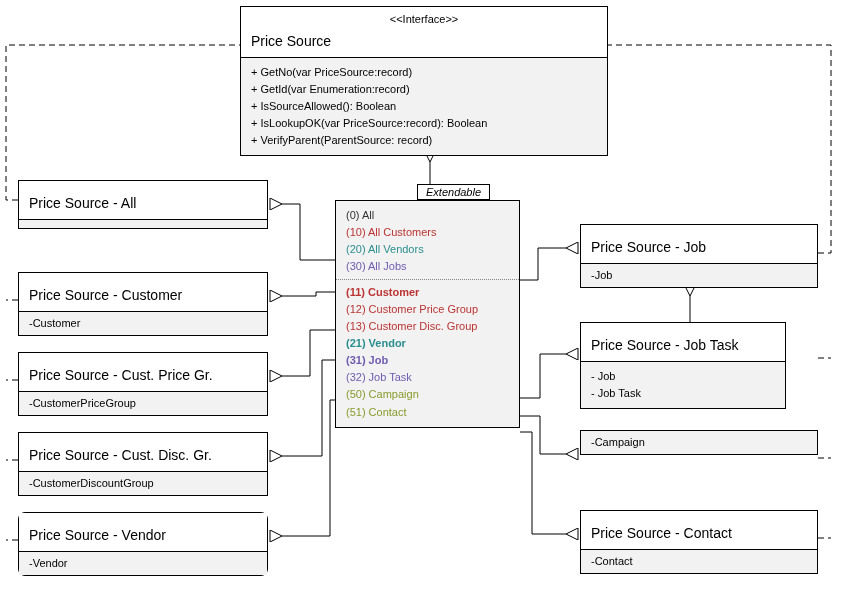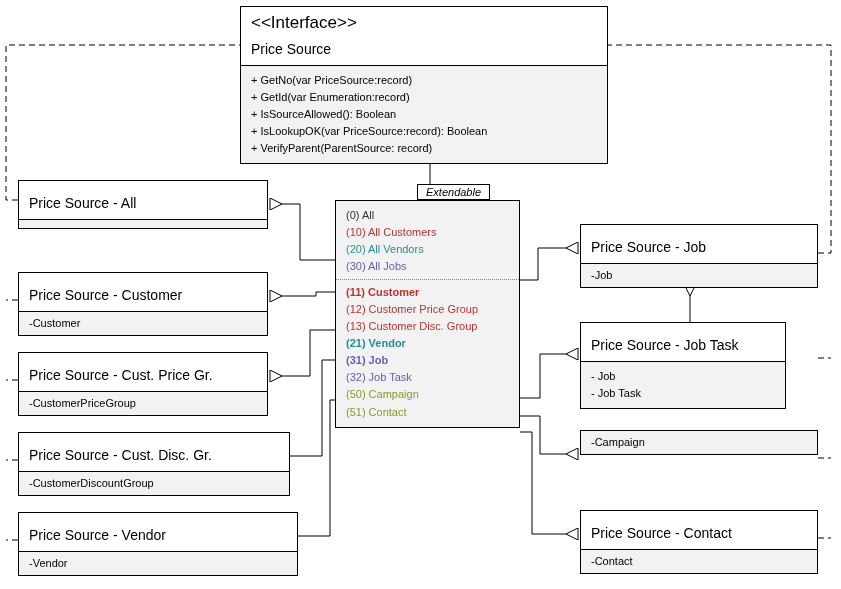--- a/index.html
+++ b/index.html
@@ -15,21 +15,21 @@
   .box {
     position: absolute;
     border: 1px solid #000;
     background: #fff;
   }
   .box-head {
     padding: 6px 10px 8px 10px;
     background: #fff;
     border-bottom: 1px solid #000;
   }
-  .box-head .stereo { font-size: 17px; }
+  .box-head .stereo { font-size: 11px; text-align: center; }
   .box-head .title { font-size: 14px; margin-top: 8px; }
   .box-body {
     background: #f2f2f2;
     padding: 6px 10px;
     font-size: 11px;
     line-height: 1.55;
   }
   .box-body.tight { min-height: 8px; padding: 3px 10px; }
   .box-body .sep {
     border-top: 1px dotted #888;
@@ -147,28 +147,28 @@
   <div class="box-body tight">-Customer</div>
 </div>
 
 <div class="box" style="left:18px; top:352px; width:250px;">
   <div class="box-head">
       <div class="title">Price Source - Cust. Price Gr.</div>
     </div>
   <div class="box-body tight">-CustomerPriceGroup</div>
 </div>
 
-<div class="box" style="left:18px; top:432px; width:272px;">
+<div class="box" style="left:18px; top:432px; width:250px;">
   <div class="box-head">
       <div class="title">Price Source - Cust. Disc. Gr.</div>
     </div>
   <div class="box-body tight">-CustomerDiscountGroup</div>
 </div>
 
-<div class="box" style="left:18px; top:512px; width:280px;">
+<div class="box" style="left:18px; top:512px; width:250px;border-radius:7px;">
   <div class="box-head">
       <div class="title">Price Source - Vendor</div>
     </div>
   <div class="box-body tight">-Vendor</div>
 </div>
 
 <div class="box" style="left:580px; top:224px; width:238px;">
   <div class="box-head">
       <div class="title">Price Source - Job</div>
     </div>

